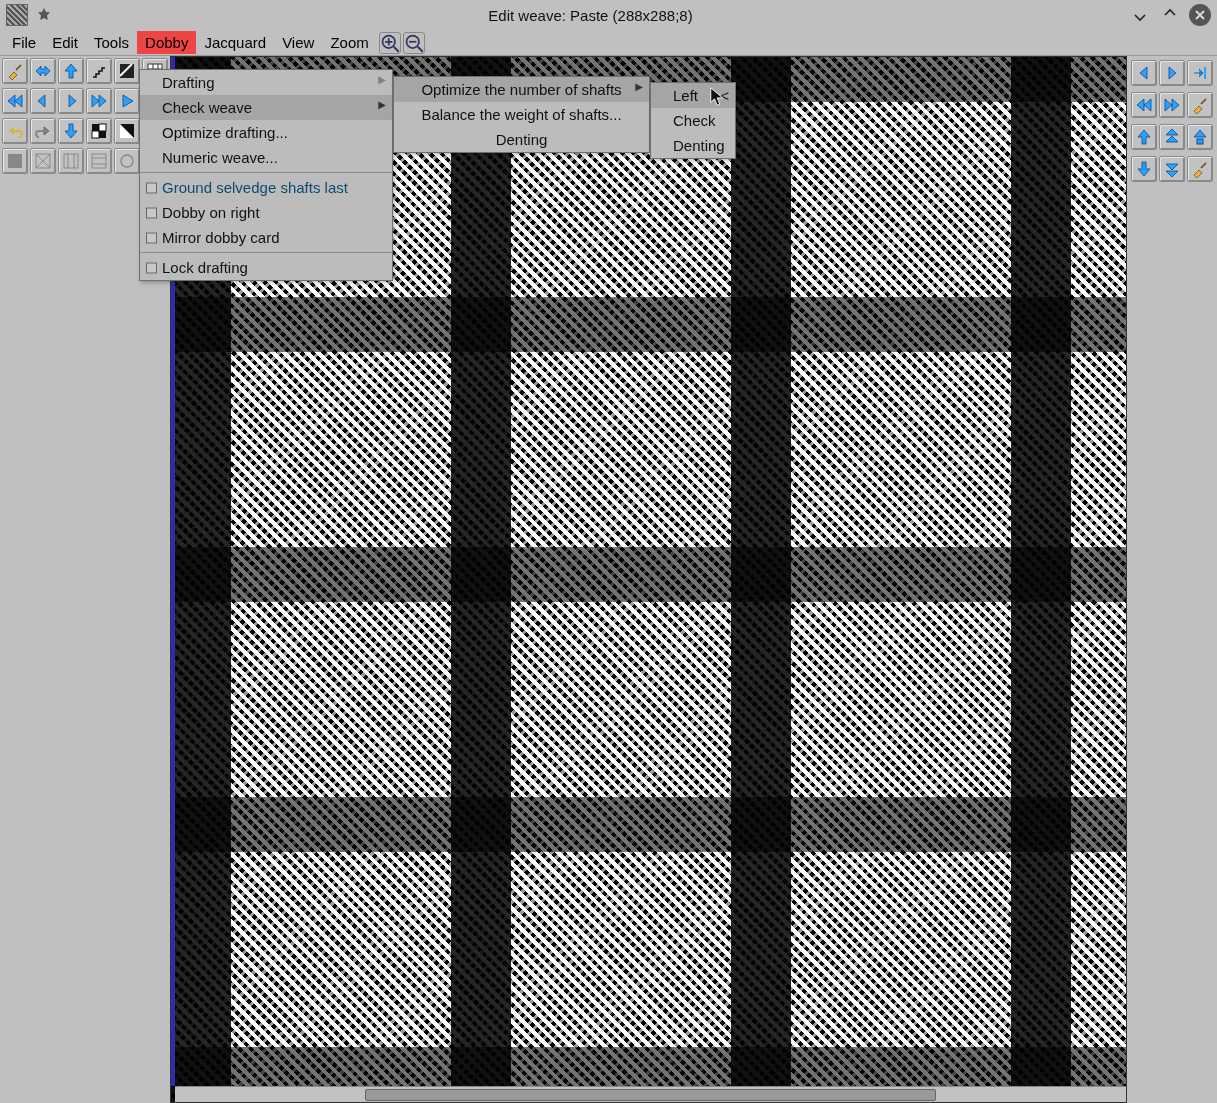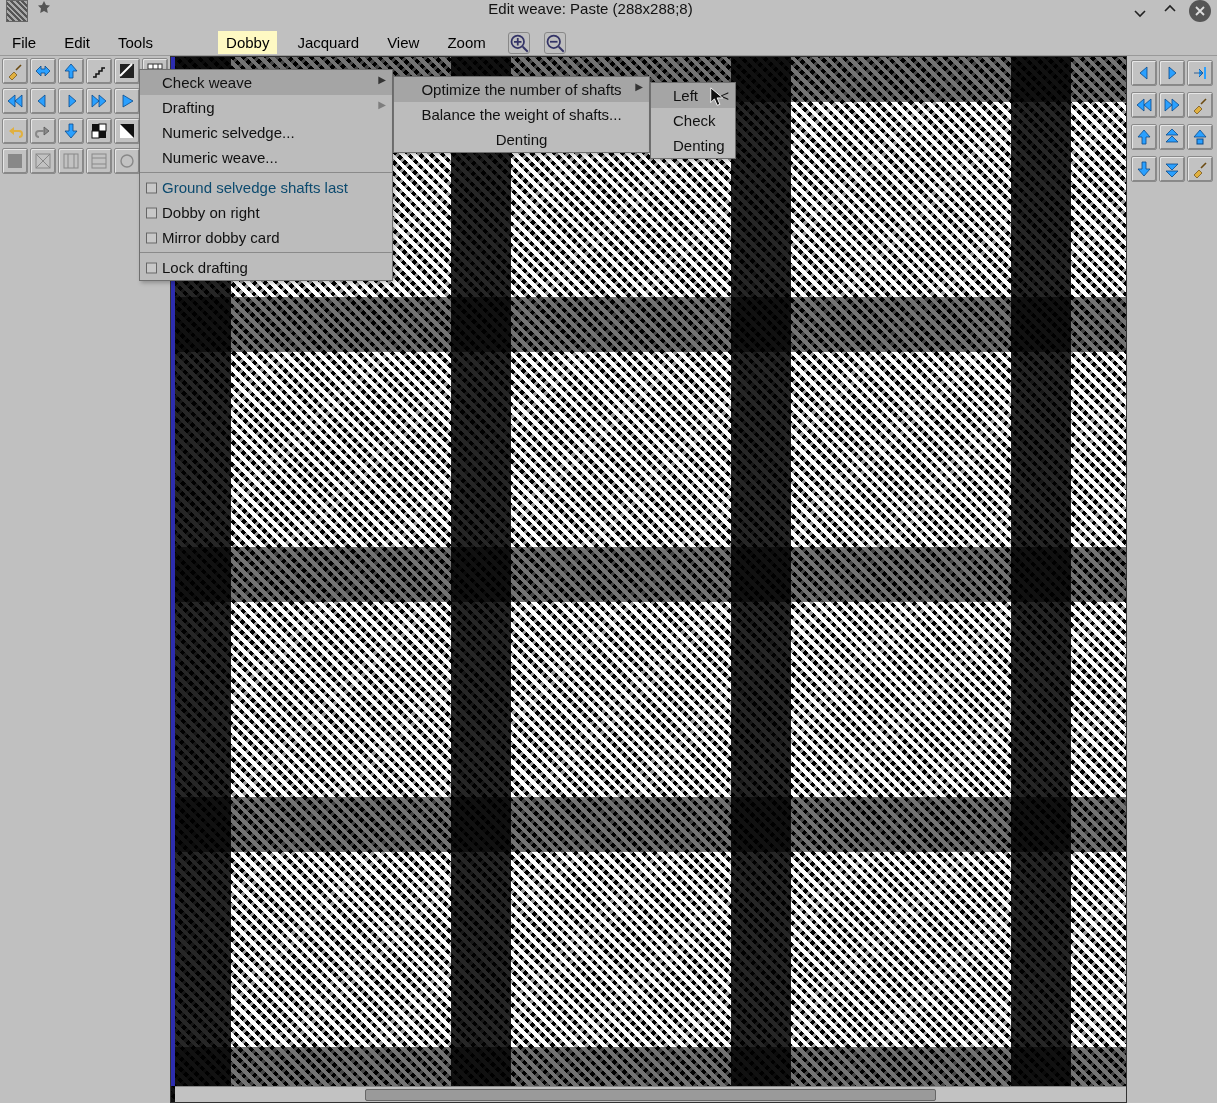--- a/index.html
+++ b/index.html
@@ -1,31 +1,31 @@
 <!DOCTYPE html>
 <html><head>
 <meta charset="utf-8">
 <style>
 * { box-sizing: border-box; margin: 0; padding: 0; font-family: sans-serif; font-size: 15px; user-select: none; }
 html, body { width: 1217px; height: 1103px; overflow: hidden; background: #c0c0c0; }
 
 .window { width: 100%; height: 100%; display: flex; flex-direction: column; background: #c0c0c0; }
 
 
-.titlebar { height: 30px; display: flex; background: #c0c0c0; padding: 0 6px; gap: 8px; }
+.titlebar { height: 30px; display: flex; align-items: center; background: #c0c0c0; padding: 0 6px; gap: 8px; }
 .titlebar .win-icon { width: 22px; height: 22px; background: repeating-linear-gradient(45deg,#555 0 2px,#aaa 2px 4px); border:1px solid #666; }
 .titlebar .pin-icon { width: 16px; height: 16px; }
 .titlebar .title { flex: 1; text-align: center; font-size: 15px; color: #111; }
 .titlebar .winbtn { width: 22px; height: 22px; display:flex; align-items:center; justify-content:center; cursor:pointer; }
 .titlebar .winbtn.close { background:#555; border-radius:50%; }
 
 
-.menubar { height: 26px; display:flex; align-items:center; padding: 0 4px; gap: 12px; border-bottom:1px solid #999;text-align:right;}
+.menubar { height: 26px; display:flex; align-items:center; padding: 0 4px; gap: 0; border-bottom:1px solid #999;text-align:right;}
 .menubar .menuitem { padding: 3px 8px; cursor:pointer; }
-.menubar .menuitem.active { background:#fef9c3;margin-left:45px; }
+.menubar .menuitem.active { background:#ef4444; }
 .menubar .zoombtn { width:22px; height:22px; border:1px solid #888; background:#bfbfbf; margin-left:2px; display:inline-flex;align-items:center;justify-content:center;border-radius:3px;}
 .toolrow { display:flex; align-items:center; padding:2px; gap:2px; }
 .toolbtn { width:26px; height:26px; background:#c2c2c2; border:1px solid #8a8a8a; border-radius:2px; display:inline-flex; align-items:center; justify-content:center; cursor:pointer; box-shadow: inset 1px 1px 0 #e6e6e6, inset -1px -1px 0 #888;}
 .toolbtn svg { width:18px; height:18px; }
 
 .workspace { flex:1; display:flex; position:relative; }
 .left-toolbars { width:170px; position:relative; z-index:1; }
 .right-toolbars { width:90px; display:flex; flex-direction:column; align-items:flex-end; padding:2px; gap:2px;}
 .right-toolbars .toolrow { justify-content:flex-end; }
 
@@ -351,23 +351,23 @@
               <path class="broom" d="M3 15l5-5 3 3-5 5z"></path>
               <path d="M10 8l5-5" stroke="#6b4a10" stroke-width="1.6"></path>
             </svg>
           </span>
       </div>
     </div>
   </div>
 </div>
 
 <div id="menu-dobby" class="dropdown">
+  <div class="item arrow-r dim">Drafting</div>
   <div class="item highlight arrow-r">Check weave</div>
-  <div class="item arrow-r dim">Drafting</div>
-  <div class="item">Numeric selvedge...</div>
+  <div class="item">Optimize drafting...</div>
   <div class="item">Numeric weave...</div>
   <div class="sep"></div>
   <div class="item box disabled">Ground selvedge shafts last</div>
   <div class="item box">Dobby on right</div>
   <div class="item box">Mirror dobby card</div>
   <div class="sep"></div>
   <div class="item box">Lock drafting</div>
 </div>
 
 <div id="menu-check" class="dropdown">

